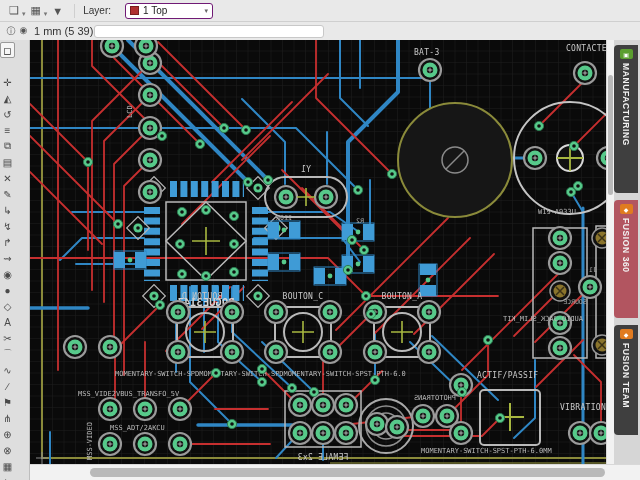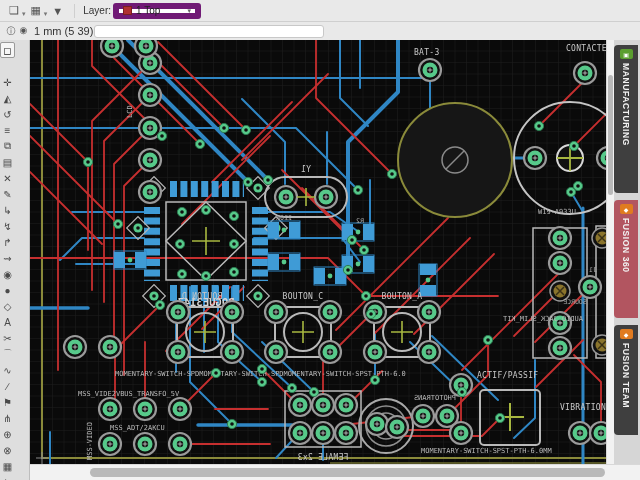--- a/index.html
+++ b/index.html
@@ -5,22 +5,22 @@
   html,body{margin:0;padding:0;background:#888;}
   *{box-sizing:border-box;}
   .app{position:relative;width:640px;height:480px;background:#ececec;overflow:hidden;
        font-family:"Liberation Sans",sans-serif;}
   
   .topbar{position:absolute;left:0;top:0;width:640px;height:22px;background:#e9e9e9;
           border-bottom:1px solid #cfcfcf;display:flex;align-items:center;padding-left:6px;gap:2px;}
   .tb-icon{font-size:11px;color:#555;padding:0 3px;cursor:default;}
   .tb-caret{font-size:7px;color:#777;margin-left:-2px;margin-top:6px;}
   .tb-sep{width:1px;height:14px;background:#cfcfcf;margin:0 6px;}
-  .layer-label{font-size:10px;color:#333;margin-right:0;}
-  .layer-dd{display:flex;align-items:center;gap:4px;background:#fff;border:6px solid #701a75;
+  .layer-label{font-size:10px;color:#333;margin-right:12px;}
+  .layer-dd{display:flex;align-items:center;gap:4px;background:#fff;border:1px solid #701a75;
             border-radius:3px;height:16px;width:88px;padding:0 4px;font-size:10px;color:#222;}
   .layer-swatch{width:9px;height:9px;background:#b03030;border:1px solid #7a1f1f;}
   .layer-dd .dd-caret{margin-left:auto;font-size:7px;color:#666;}
   
   .cmdbar{position:absolute;left:0;top:22px;width:640px;height:18px;background:#e9e9e9;
           display:flex;align-items:center;}
   .cmd-icons{width:34px;display:flex;justify-content:center;gap:4px;font-size:9px;color:#555;}
   .coords{font-size:11px;color:#333;width:60px;white-space:nowrap;}
   .cmd-input{width:230px;height:13px;border:1px solid #c8c8c8;border-radius:3px;background:#fff;
              font-size:9px;padding:0 3px;outline:none;}

